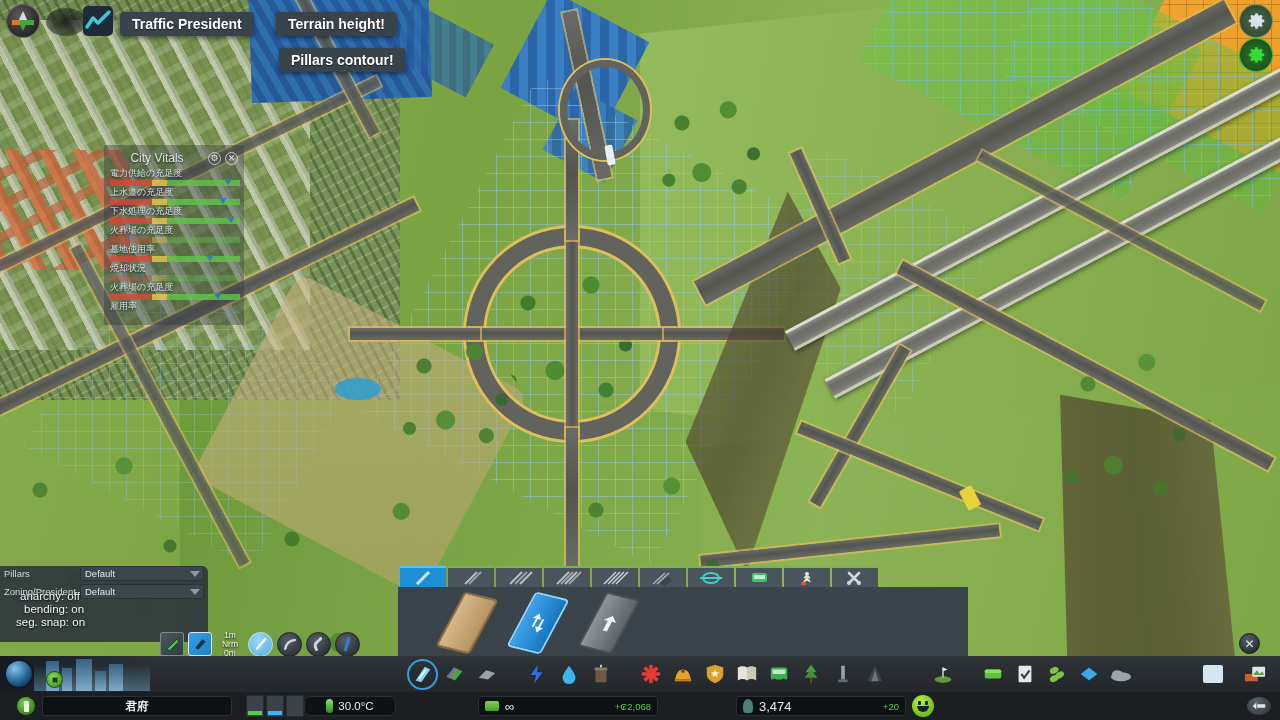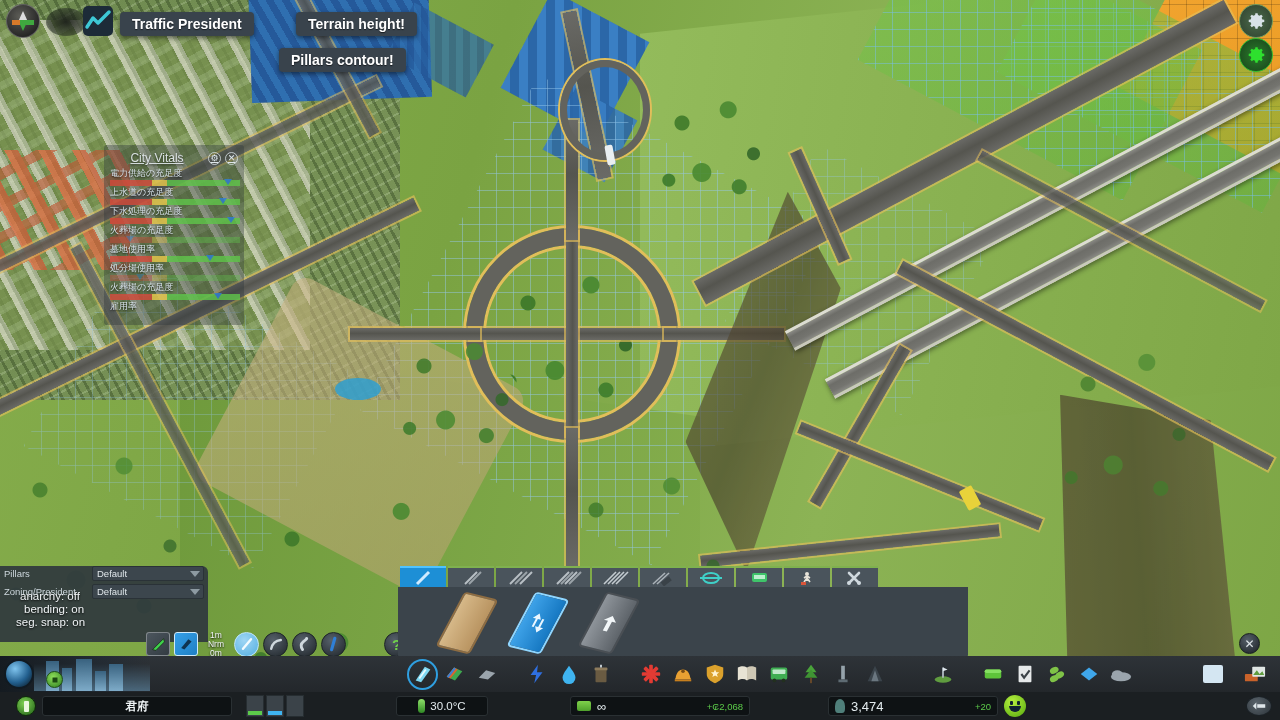--- a/index.html
+++ b/index.html
@@ -136,21 +136,21 @@
   
   #city-vitals {
     position:absolute; left:104px; top:145px; width:140px; height:180px;
     background: rgba(44,52,58,.38);
     border-radius:3px;
     padding:4px 6px 0 6px;
     color:#dfe6ea;
   }
   #city-vitals .cv-head {
     display:flex; align-items:center; justify-content:flex-end;
-    height:18px; gap:4px;text-decoration:underline;
+    height:18px; gap:4px;
   }
   #city-vitals .cv-title {
     flex:1; font-size:12px; text-align:center; color:#e6edf1;
     text-shadow:0 1px 2px rgba(0,0,0,.7);
     opacity:.9;
   }
   .cv-icon {
     width:13px;height:13px;border-radius:50%;
     border:1px solid rgba(225,235,240,.75);
     display:flex;align-items:center;justify-content:center;
@@ -178,21 +178,21 @@
   #no-pillars {
     position:absolute; left:0; top:566px; width:208px; height:76px;
     background: rgba(48,56,62,.92);
     border-radius:0 6px 0 0;
     color:#dfe6ea;
   }
   #no-pillars .np-title {
     text-align:center; font-size:12.5px; padding:6px 0 4px; color:#e8eef2;
   }
   #no-pillars .np-row {
-    display:flex; align-items:center; gap:16px; padding:0 4px 3px 4px;
+    display:flex; align-items:center; gap:4px; padding:0 4px 3px 4px;
   }
   #no-pillars .np-lbl { font-size:9.5px; width:72px; color:#ccd6dc; line-height:10px;}
   #no-pillars .np-dd {
     flex:1; height:15px; background:#3c464d; border:1px solid #2a3237;
     border-radius:2px; font-size:9.5px; color:#dfe6ea;
     display:flex; align-items:center; padding:0 4px; position:relative;
   }
   #no-pillars .np-dd .arrow {
     position:absolute; right:3px; top:4px;
     width:0;height:0;border-left:5px solid transparent;border-right:5px solid transparent;
@@ -204,21 +204,21 @@
     font-size:11.5px; color:#f0f4f6; line-height:13px;
     text-shadow:0 1px 2px rgba(0,0,0,.9);
     pointer-events:none;
   }
   #anarchy-text div:nth-child(1){ margin-left:14px; }
   #anarchy-text div:nth-child(2){ margin-left:18px; }
   #anarchy-text div:nth-child(3){ margin-left:10px; }
 
   
   #road-tools {
-    position:absolute; left:146px; top:630px; height:28px;
+    position:absolute; left:160px; top:630px; height:28px;
     display:flex; align-items:center; gap:4px;
   }
   .sq-btn {
     width:24px;height:24px;border-radius:3px;
     display:flex;align-items:center;justify-content:center;
     border:1px solid rgba(255,255,255,.35);
   }
   .rbtn {
     width:25px;height:25px;border-radius:50%;
     background: radial-gradient(circle at 40% 32%, #56606a, #2b3238 78%);
@@ -332,21 +332,21 @@
     background: radial-gradient(circle at 40% 35%, #7fd154, #1e5d14);
     border:1px solid #0e2c0a; display:flex;align-items:center;justify-content:center;
   }
   #ci-circle i { width:5px;height:11px;background:#eaf7e0;display:block;border-radius:1px;}
   #bars-widget { margin-left:14px; display:flex; gap:2px; align-items:flex-end; }
   #bars-widget div {
     width:18px;height:22px;background:#3b4349;border:1px solid #262d31;
     position:relative;
   }
   #bars-widget div i { position:absolute;bottom:1px;left:1px;right:1px;height:3px;display:block;}
-  #temp-pill { margin-left:92px; width:92px; justify-content:center; gap:5px; }
+  #temp-pill { width:92px; justify-content:center; gap:5px;border-radius:7px; }
   #money-pill { margin-left:82px; width:180px; justify-content:space-between;}
   #pop-pill { margin-left:78px; width:170px; justify-content:space-between;}
   #smiley {
     width:22px;height:22px;border-radius:50%;margin-left:6px;
     background: radial-gradient(circle at 38% 30%, #b6ef3f, #55a90d);
     position:relative;
   }
   #smiley .eye { position:absolute;top:6px;width:3px;height:4px;background:#123;border-radius:1px;}
   #smiley .mouth {
     position:absolute;bottom:5px;left:5px;width:12px;height:6px;
@@ -437,21 +437,21 @@
     <div class="layer trees" style="left:240px;top:470px;width:260px;height:230px;opacity:.9;"></div>
     <div class="layer trees" style="left:560px;top:450px;width:180px;height:200px;opacity:.8;"></div>
     <div class="layer trees" style="left:1060px;top:330px;width:140px;height:180px;opacity:.7;"></div>
     <div class="layer trees" style="left:0px;top:430px;width:200px;height:200px;opacity:.75;"></div>
 
     <div class="layer" style="left:963px;top:487px;width:14px;height:22px;background:#e8d23a;transform:rotate(-28deg);border-radius:2px;"></div>
     <div class="layer" style="left:606px;top:145px;width:8px;height:20px;background:#e9eef0;transform:rotate(-10deg);border-radius:2px;"></div>
   </div>
 
   <div class="tip" style="left:120px;top:12px;">Traffic President</div>
-  <div class="tip" style="left:296px;top:12px;">Terrain height!</div>
+  <div class="tip" style="left:276px;top:12px;">Terrain height!</div>
   <div class="tip" style="left:279px;top:48px;">Pillars contour!</div>
 
   <div class="circ-btn" id="compass">
     <span class="needle-n"></span>
       <span class="needle-s"></span>
     <span class="wing-l"></span>
       <span class="wing-r"></span>
   </div>
   <div id="blob"></div>
   <div id="stats-icon">
@@ -503,21 +503,21 @@
           <i style="left:12%"></i>
         </div>
     </div>
     <div class="cv-row">
       <div class="cv-label">墓地使用率</div>
       <div class="cv-bar">
           <i style="left:74%"></i>
         </div>
     </div>
     <div class="cv-row">
-      <div class="cv-label">処分場使用率</div>
+      <div class="cv-label">焼却状況</div>
       <div class="cv-bar" style="opacity:.35">
           <i style="left:20%"></i>
         </div>
     </div>
     <div class="cv-row">
       <div class="cv-label">火葬場の充足度</div>
       <div class="cv-bar">
           <i style="left:80%"></i>
         </div>
     </div>

